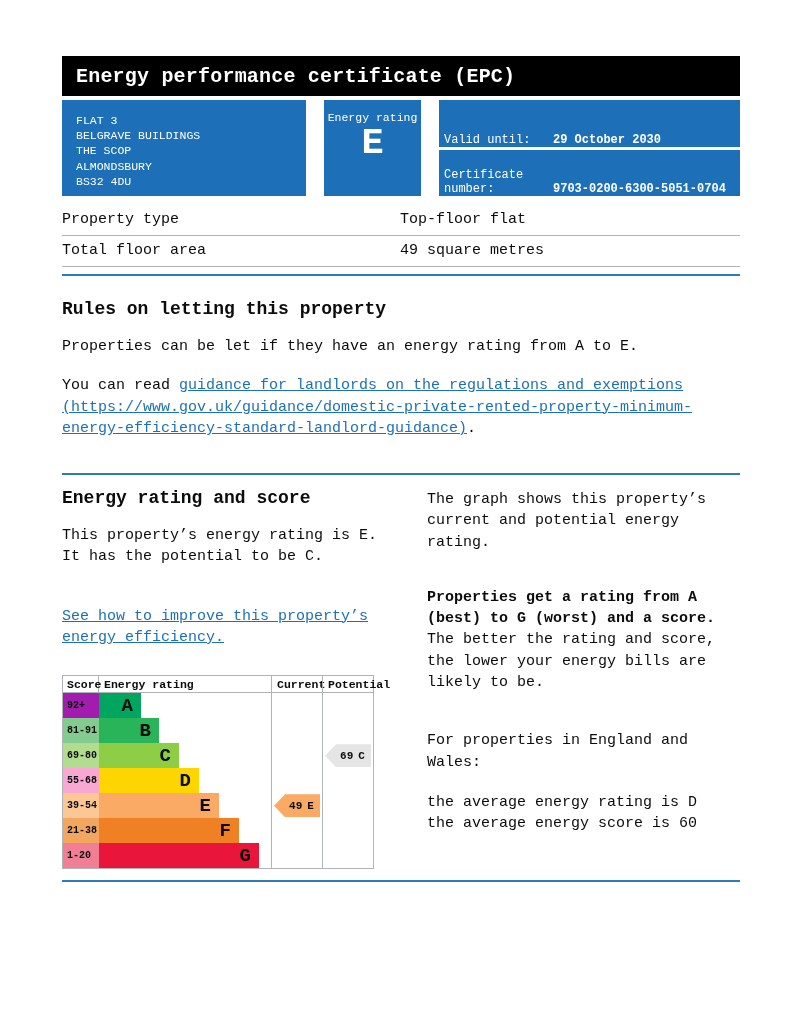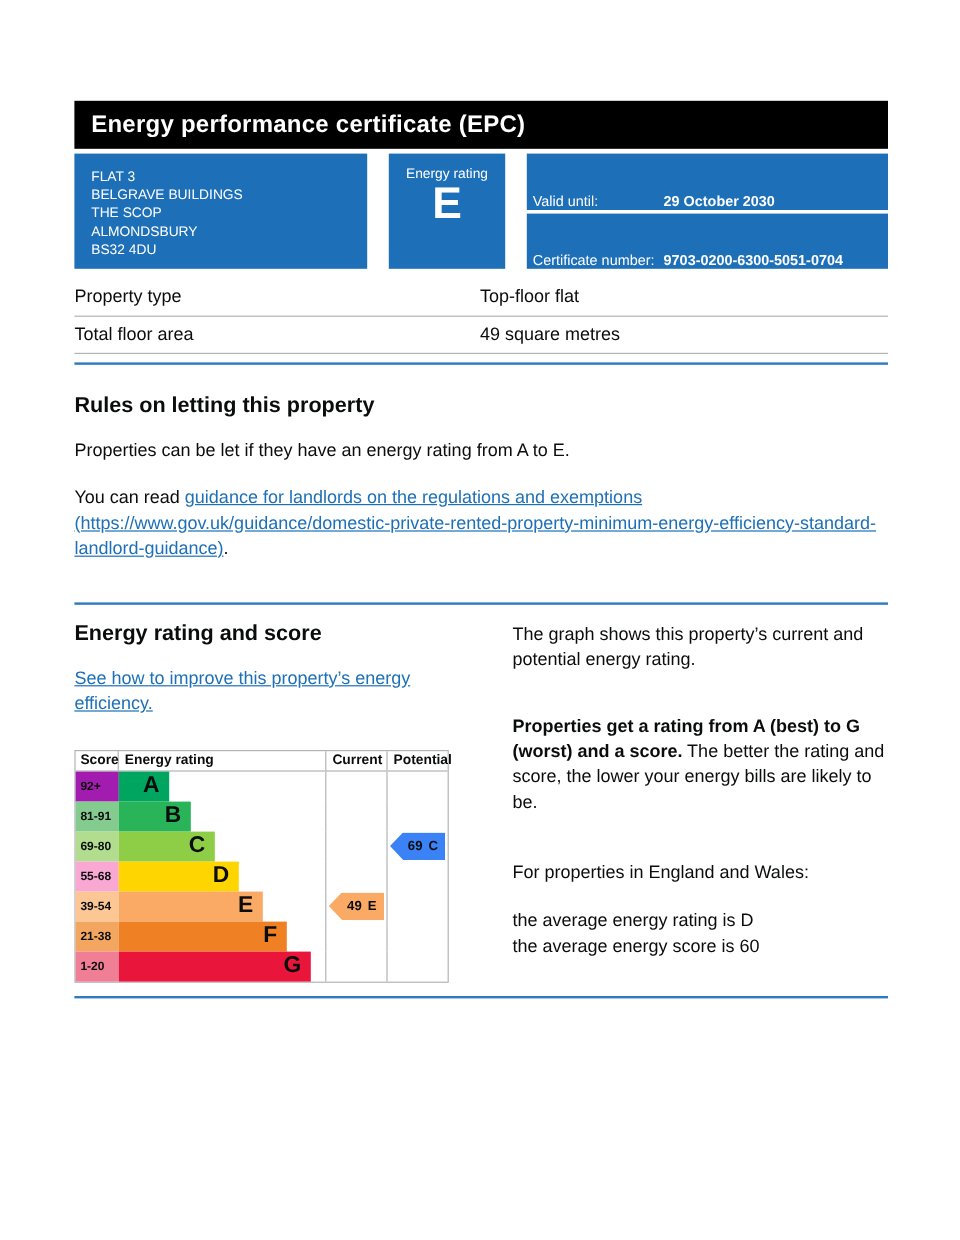--- a/index.html
+++ b/index.html
@@ -2,21 +2,21 @@
 <html><head>
 <meta charset="utf-8">
 <style>
   * { margin:0; padding:0; box-sizing:border-box; }
   html,body { background:#fff; }
   body {
     width:800px; height:1033px;
     font-family:"Liberation Sans", sans-serif;
     color:#0b0c0c; position:relative; overflow:hidden;
   }
-  .content { position:absolute; left:62px; top:84px; width:678px; }
+  .content { position:absolute; left:62px; top:56px; width:678px;font-family:Liberation Mono, monospace; }
 
   
   .title-bar {
     background:#000; color:#fff; height:40px;
     display:flex; align-items:center; padding-left:14px;
     font-size:20px; font-weight:bold; letter-spacing:.2px;
   }
 
   
   .header-grid {
@@ -124,20 +124,21 @@
     <h2 class="section-heading">Rules on letting this property</h2>
     <p>Properties can be let if they have an energy rating from A to E.</p>
     <p><span>You can read </span><a class="gov-link">guidance for landlords on the regulations and exemptions (https://www.gov.uk/guidance/domestic-private-rented-property-minimum-energy-efficiency-standard-landlord-guidance)</a><span>.</span></p>
   </div>
 
   <hr class="divider-blue mid">
 
   <div class="two-col">
     <div class="col-left">
       <h2 class="section-heading">Energy rating and score</h2>
+      <p class="intro">This property’s energy rating is E. It has the potential to be C.</p>
       <p class="improve"><a class="gov-link">See how to improve this property’s energy efficiency.</a></p>
 
       <div class="epc-chart">
         <div class="chart-header">
           <div class="hcell score">Score</div>
           <div class="hcell">Energy rating</div>
           <div class="hcell bordered">Current</div>
           <div class="hcell bordered">Potential</div>
         </div>
         <div>
@@ -157,21 +158,21 @@
               <div class="pointer-cell"></div>
               <div class="pointer-cell"></div>
             </div>
             <div class="chart-row">
               <div class="score-cell" style="background: rgb(178, 220, 142);">69-80</div>
               <div class="rating-cell">
                 <div class="band-bar" style="width: 80px; background: rgb(141, 206, 70);">C</div>
               </div>
               <div class="pointer-cell"></div>
               <div class="pointer-cell">
-                <div class="arrow" style="background: #3b82f6;">
+                <div class="arrow" style="background: #e5e5e5;">
                   <span>69</span>
                   <span>C</span>
                 </div>
               </div>
             </div>
             <div class="chart-row">
               <div class="score-cell" style="background: #f9a8d4;">55-68</div>
               <div class="rating-cell">
                 <div class="band-bar" style="width: 100px; background: rgb(255, 213, 0);">D</div>
               </div>

